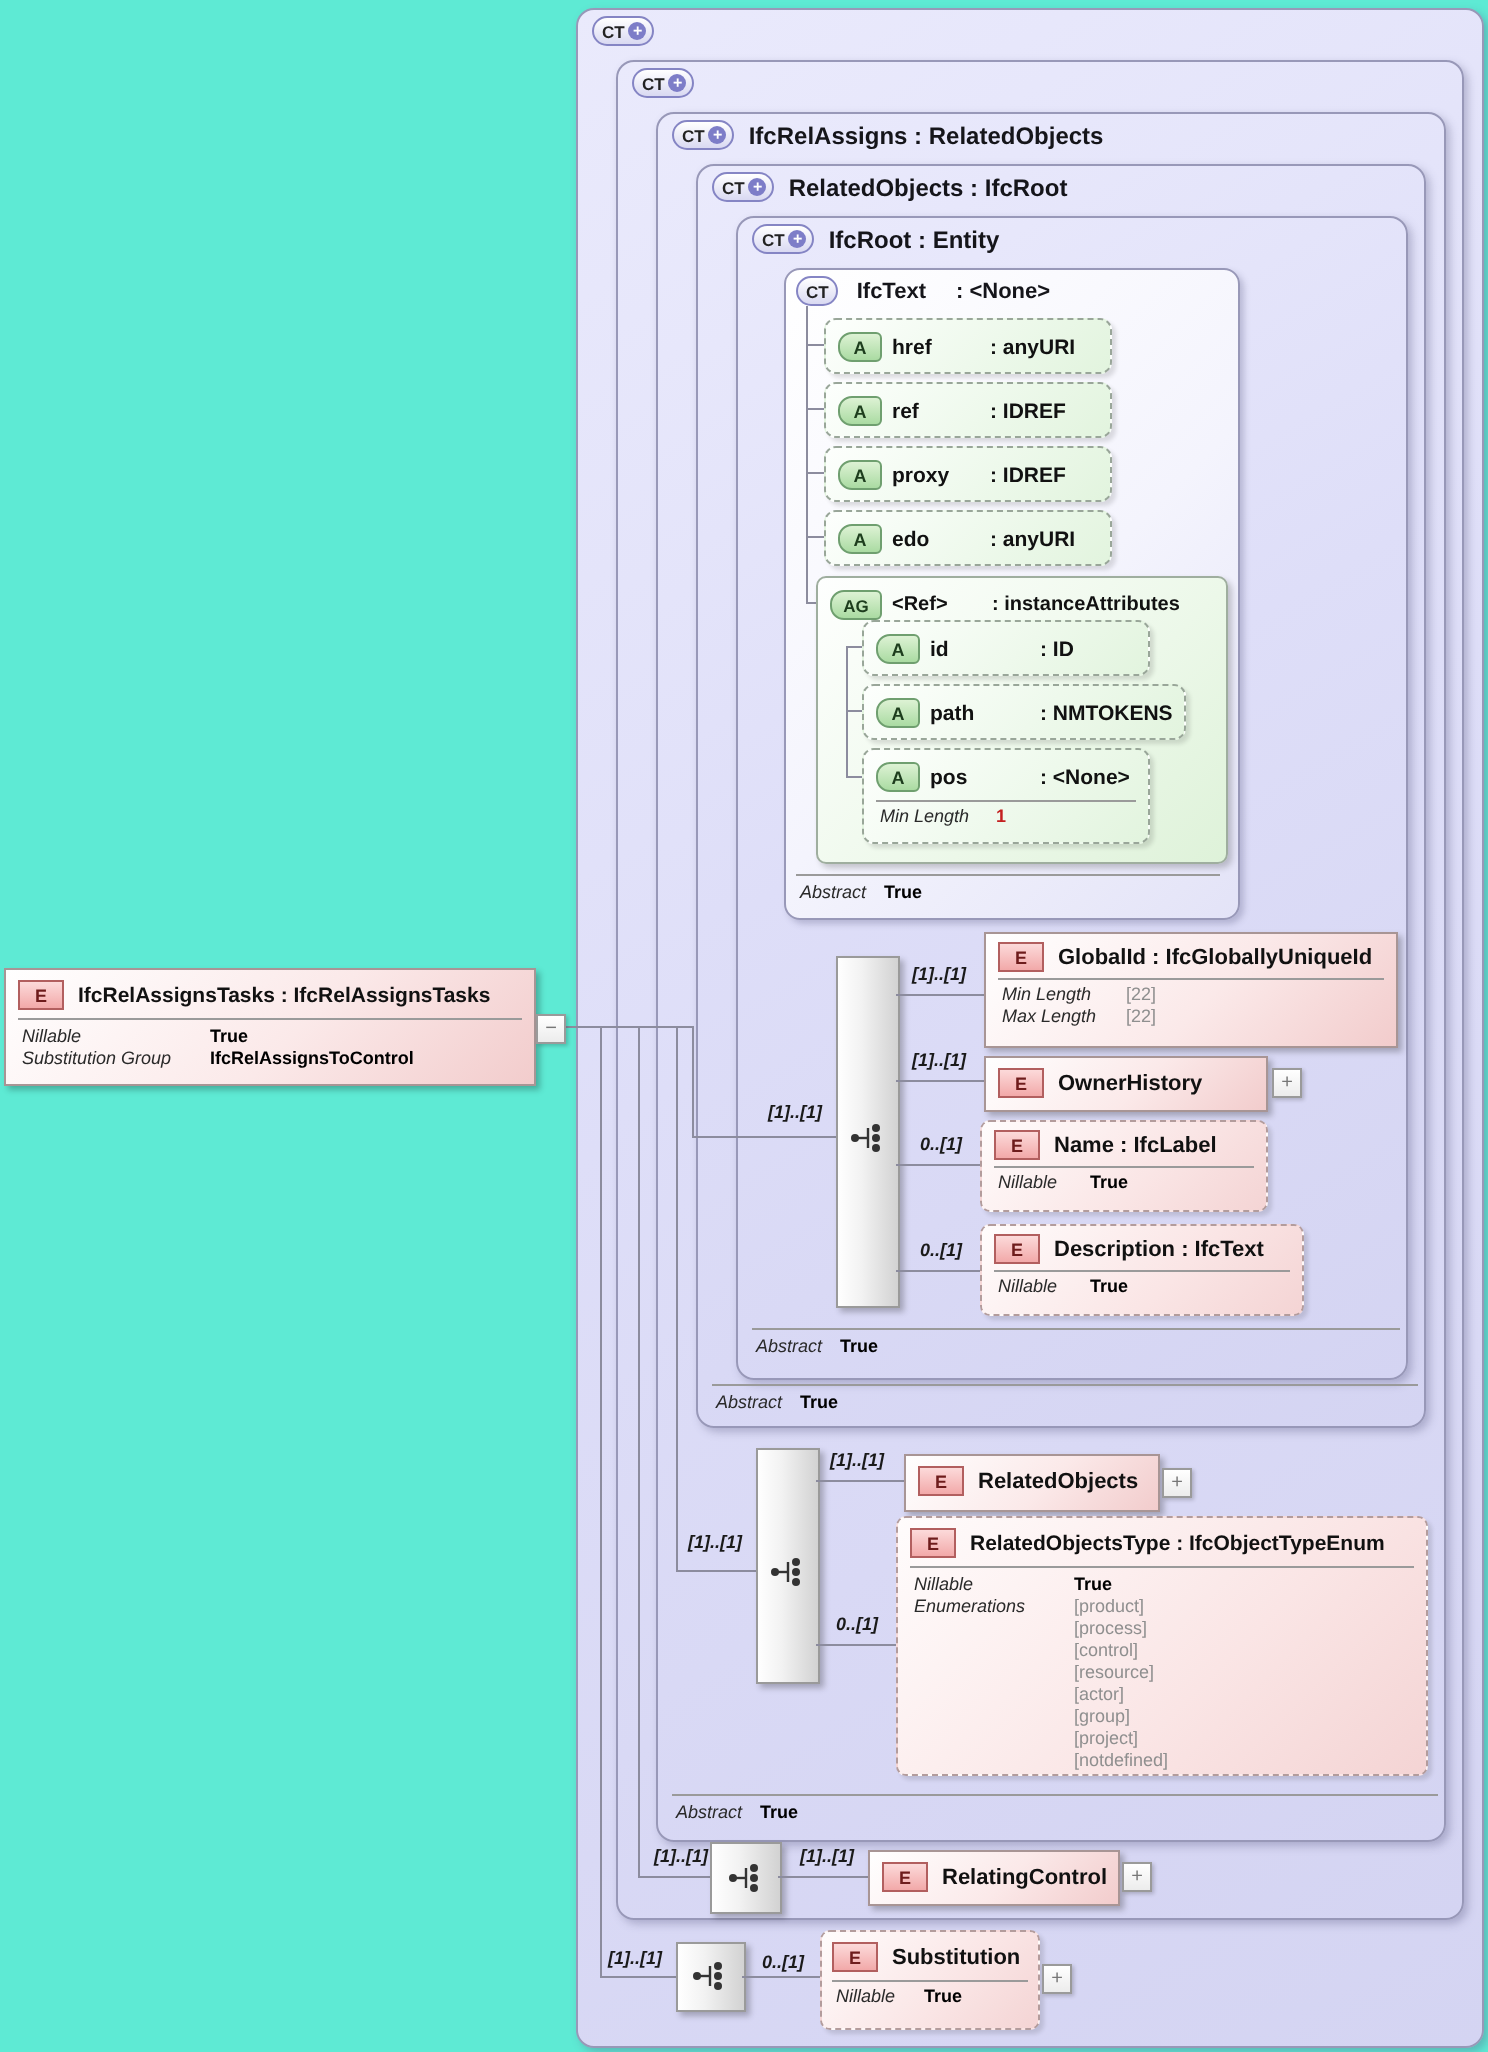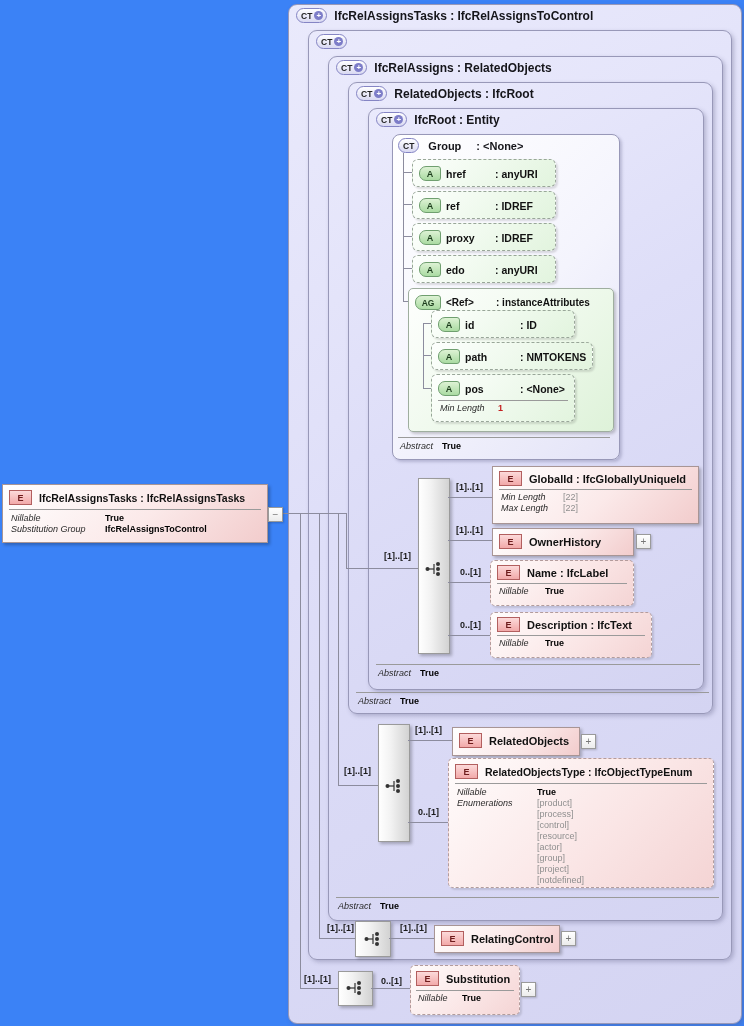--- a/index.html
+++ b/index.html
@@ -1,16 +1,16 @@
 <!DOCTYPE html>
 <html><head>
 <meta charset="utf-8">
 <style>
   html,body{margin:0;padding:0;background:#ffffff;}
-  #stage{position:relative;width:744px;height:1026px;background:#3b82f6;
+  #stage{position:relative;width:744px;height:1026px;background:#5eead4;
          font-family:"Liberation Sans",sans-serif;overflow:hidden;}
   .abs{position:absolute;}
   
   .nbox{border:1px solid #9898b8;border-radius:9px;
         background:linear-gradient(150deg,#eaeafc 0%,#dedef8 45%,#d4d4f2 100%);
         box-shadow:2px 2px 4px rgba(90,90,130,.35);}
   .hdr{display:flex;align-items:center;gap:7px;font-weight:bold;font-size:12px;color:#15151a;white-space:nowrap;}
   
   .ctb{display:inline-flex;align-items:center;gap:2px;height:13px;padding:0 3px 0 4px;
        border:1.5px solid #8585c4;border-radius:8px;background:linear-gradient(#ffffff,#d9d9f2);
@@ -36,21 +36,21 @@
           box-shadow:2px 2px 3px rgba(0,0,0,.2);}
   .spink{border:1px solid #a89595;background:linear-gradient(135deg,#ffffff 0%,#fbe9e9 55%,#f3cwcc 100%);
          background:linear-gradient(135deg,#ffffff 0%,#fbe9e9 55%,#f2cccc 100%);
          box-shadow:2px 2px 3px rgba(0,0,0,.25);}
   .dpink{border:1px dashed #b39c9c;border-radius:5px;
          background:linear-gradient(135deg,#fffcfc 0%,#fae5e5 60%,#f4d4d4 100%);
          box-shadow:2px 2px 2px rgba(0,0,0,.12);}
   .trow{display:flex;align-items:center;gap:7px;font-size:11px;font-weight:bold;color:#111;white-space:nowrap;}
   .arow{display:grid;grid-template-columns:27px 49px auto;align-items:center;
         font-size:10.5px;font-weight:bold;color:#111;white-space:nowrap;}
-  .card{font-size:9px;font-weight:bold;color:#1a1a1a;white-space:nowrap;text-align:right;}
+  .card{font-size:9px;font-style:italic;font-weight:bold;color:#1a1a1a;white-space:nowrap;text-align:right;}
   .lbl{font-size:9px;font-style:italic;color:#2a2a2a;white-space:nowrap;}
   .val{font-size:9px;font-weight:bold;color:#000;white-space:nowrap;}
   .gval{font-size:9px;color:#8f8f8f;white-space:nowrap;}
   .rval{font-size:9px;font-weight:bold;color:#c42020;white-space:nowrap;}
   .sep{border-top:1px solid #9a9a9a;height:0;}
   .line{background:#8c8c9e;}
   .seqbar{border:1px solid #9a9a9a;background:linear-gradient(90deg,#ffffff 0%,#f2f2f2 40%,#d2d2d2 100%);
           box-shadow:2px 2px 3px rgba(0,0,0,.25);}
   .pbox{display:flex;align-items:center;justify-content:center;width:13px;height:13px;
         border:1px solid #9a9a9a;background:linear-gradient(#ffffff,#ececec);
@@ -68,21 +68,20 @@
   <div class="abs nbox" style="left:348px;top:82px;width:363px;height:630px;"></div>
   <div class="abs nbox" style="left:368px;top:108px;width:334px;height:580px;"></div>
   <div class="abs" style="left:392px;top:134px;width:226px;height:324px;border:1px solid #9898b8;border-radius:8px;
               background:linear-gradient(135deg,#ffffff 0%,#f4f4fd 55%,#e3e3f7 100%);box-shadow:2px 2px 3px rgba(90,90,130,.3);"></div>
 
   <div class="abs hdr" style="left:296px;top:8px;">
     <span class="ctb">
         <span>CT</span>
         <span class="ctb-c">+</span>
       </span>
-    <span>IfcRelAssignsTasks : IfcRelAssignsToControl</span>
   </div>
   <div class="abs hdr" style="left:316px;top:34px;">
     <span class="ctb">
         <span>CT</span>
         <span class="ctb-c">+</span>
       </span>
   </div>
   <div class="abs hdr" style="left:336px;top:60px;">
     <span class="ctb">
         <span>CT</span>
@@ -101,21 +100,21 @@
     <span class="ctb">
         <span>CT</span>
         <span class="ctb-c">+</span>
       </span>
     <span>IfcRoot   : Entity</span>
   </div>
   <div class="abs hdr" style="left:398px;top:138px;font-size:11px;gap:9px;">
     <span class="ctb" style="padding:0 4px;">
         <span>CT</span>
       </span>
-    <span>Group</span>
+    <span>IfcText</span>
     <span style="margin-left:6px;">: &lt;None&gt;</span>
   </div>
 
   <div class="abs line" style="left:265px;top:513px;width:4px;height:1px;"></div>
   <div class="abs line" style="left:281px;top:513px;width:66px;height:1px;"></div>
   <div class="abs line" style="left:346px;top:513px;width:1px;height:55px;"></div>
   <div class="abs line" style="left:338px;top:513px;width:1px;height:272px;"></div>
   <div class="abs line" style="left:319px;top:513px;width:1px;height:425px;"></div>
   <div class="abs line" style="left:300px;top:513px;width:1px;height:475px;"></div>
   <div class="abs line" style="left:346px;top:568px;width:72px;height:1px;"></div>

